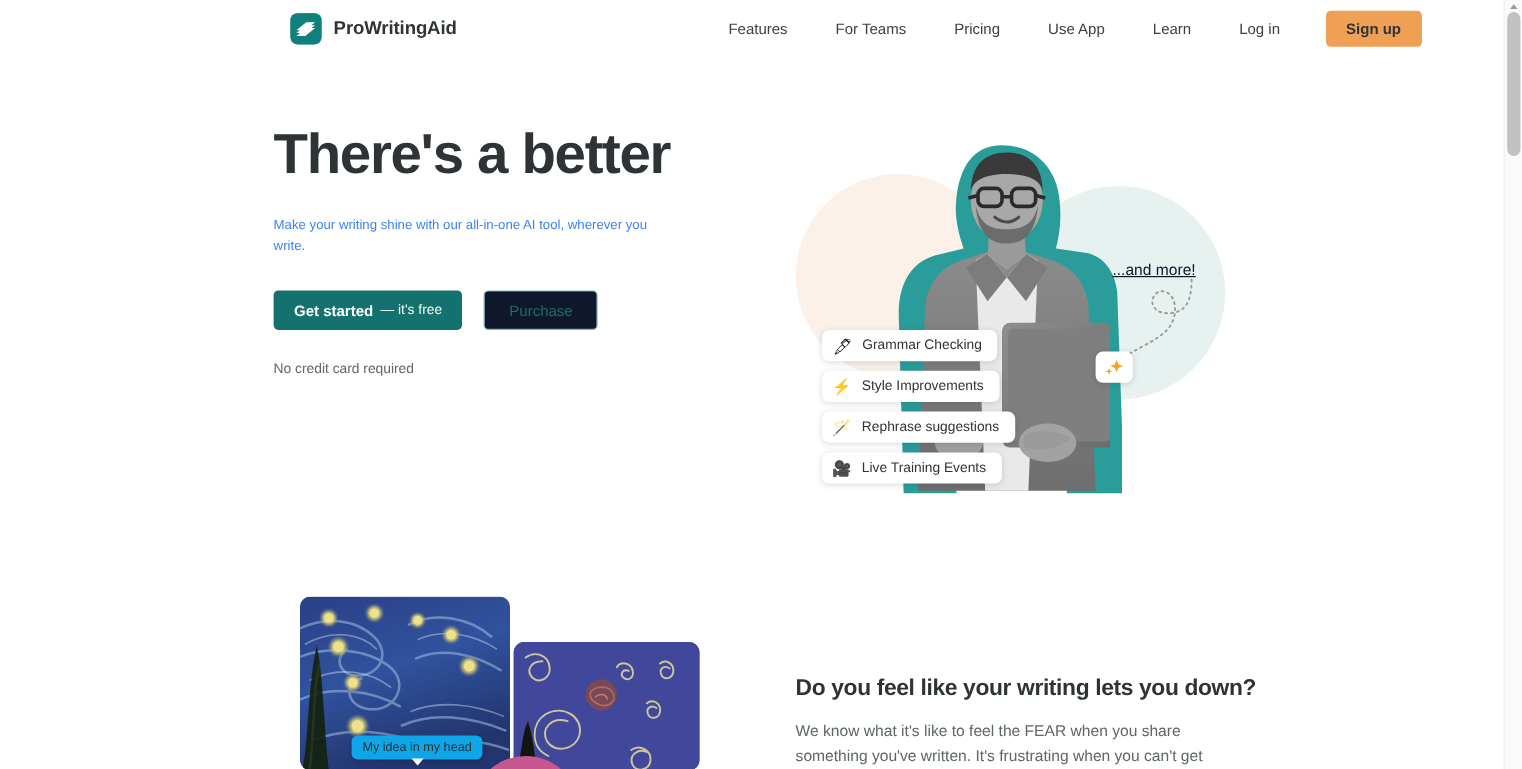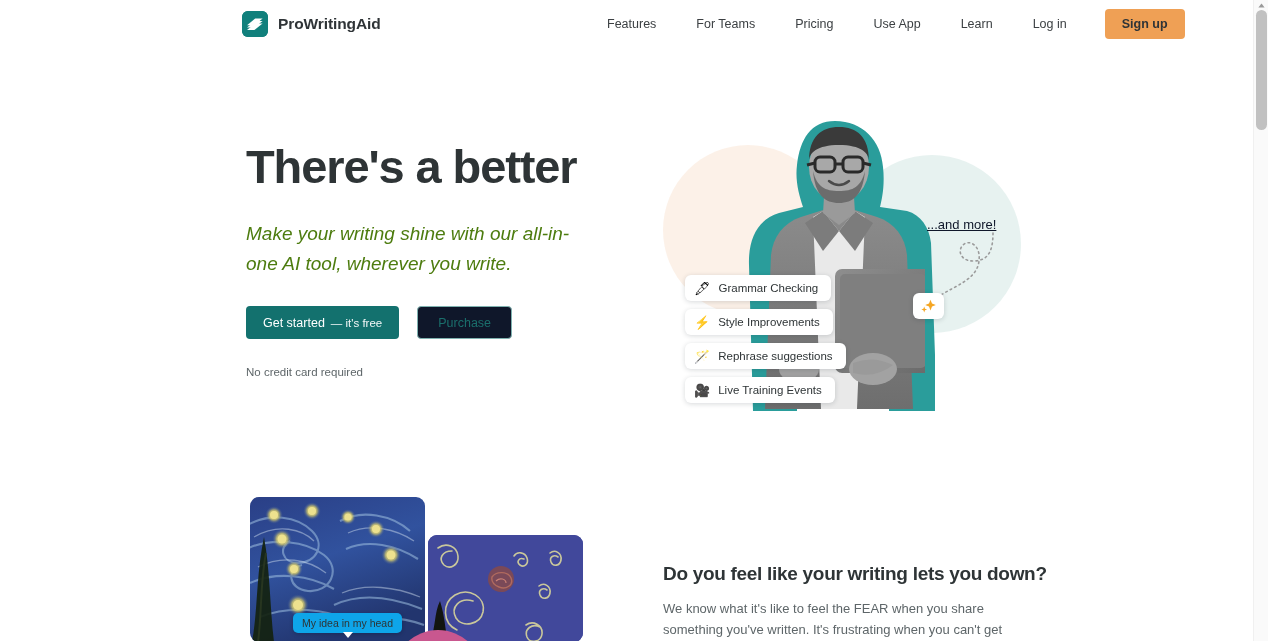--- a/index.html
+++ b/index.html
@@ -93,40 +93,38 @@
   
   .hero {
     position: absolute;
     top: 48px; left: 0;
     width: 1253px;
     height: 420px;
   }
 
   .hero-copy {
     position: absolute;
-    left: 246px;
+    left: 228px;
     top: 52px;
     width: 400px;
-    margin-top: 39px;
   }
   .hero-title {
     font-size: 47px;
     line-height: 1.20;
     font-weight: 700;
     color: #2E3436;
     letter-spacing: -1.1px;
     margin-bottom: 24px;
   }
   .hero-sub {
-    font-size: 19px;
+    font-size: 11px;
     line-height: 1.55;
-    color: #4d7c0f;
+    color: #3b82f6;
     width: 330px;
     margin-bottom: 28px;
-    font-style: italic;
   }
   .hero-actions {
     display: flex;
     align-items: center;
     gap: 18px;
     margin-bottom: 27px;
   }
   .btn-primary {
     background: #13716E;
     color: #ffffff;
@@ -135,21 +133,21 @@
     height: 33px;
     padding: 0 17px;
     font-size: 12.5px;
     font-family: "Liberation Sans", sans-serif;
     cursor: pointer;
     display: inline-flex;
     align-items: center;
     gap: 6px;
     white-space: nowrap;
   }
-  .btn-primary .lead { font-weight: 400; }
+  .btn-primary .lead { font-weight: 700; }
   .btn-primary .sfx { font-weight: 400; font-size: 11.5px; opacity: .95; }
   .btn-outline {
     background: #0f172a;
     color: #1A6F6C;
     border: 1px solid #7FB2B0;
     border-radius: 4px;
     height: 33px;
     padding: 0 20px;
     font-size: 12.5px;
     font-family: "Liberation Sans", sans-serif;

